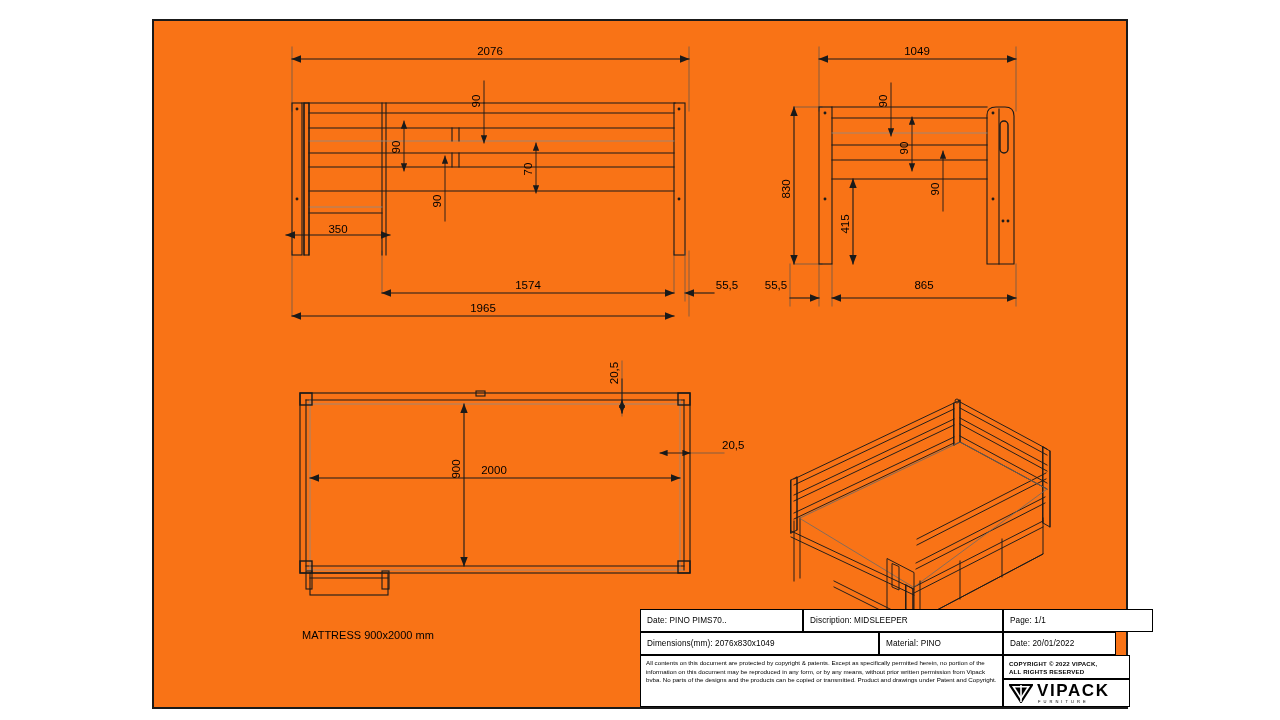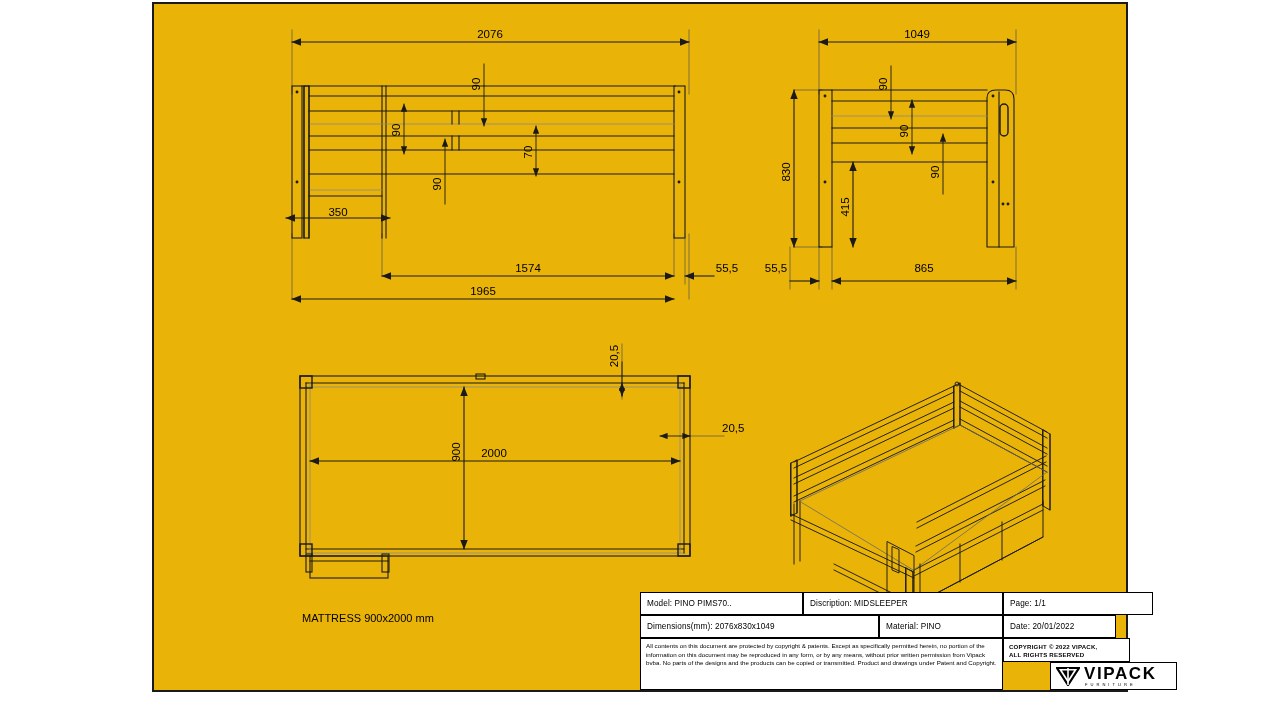--- a/index.html
+++ b/index.html
@@ -1,20 +1,20 @@
 <!DOCTYPE html>
 <html><head>
 <meta charset="utf-8">
 <title>Technical Drawing</title>
 <style>
   html,body{margin:0;padding:0;background:#ffffff;}
   body{width:1280px;height:720px;overflow:hidden;font-family:"Liberation Sans",sans-serif;}
   #stage{position:relative;width:1280px;height:720px;background:#ffffff;}
-  #sheet{position:absolute;left:152px;top:2px;width:976px;height:690px;
-         border:2px solid #1a1a1a;background:#eab308;box-sizing:border-box;}
+  #sheet{position:absolute;left:152px;top:19px;width:976px;height:690px;
+         border:2px solid #1a1a1a;background:#f97316;box-sizing:border-box;}
   svg{display:block;}
   .tb-cell{position:absolute;box-sizing:border-box;border:1px solid #000;background:#fff;
            font-family:"Liberation Sans",sans-serif;color:#000;display:flex;align-items:center;}
   .tb-cell span{padding-left:6px;font-size:8.2px;letter-spacing:.1px;white-space:nowrap;}
   .legal{position:absolute;box-sizing:border-box;border:1px solid #000;background:#fff;
          padding:3px 5px 2px 5px;font-size:6.2px;line-height:8.6px;color:#000;text-align:left;}
   .copyblk{position:absolute;box-sizing:border-box;border:1px solid #000;background:#fff;
            padding:4px 5px;font-size:6.1px;line-height:8.4px;color:#000;font-weight:bold;letter-spacing:.2px;}
   .logoblk{position:absolute;box-sizing:border-box;border:1px solid #000;background:#fff;
            display:flex;align-items:center;gap:4px;padding-left:5px;}
@@ -275,21 +275,21 @@
         <text x="306" y="448" text-anchor="middle" transform="rotate(-90 306 448)">900</text>
         <text x="340" y="453" text-anchor="middle">2000</text>
       </g>
     </svg>
 
     <div class="mattress" style="left:140px;top:608px;">MATTRESS 900x2000 mm</div>
 
     <div>
 
       <div class="tb-cell" style="left:486px;top:588px;width:163px;height:23px;">
-        <span>Model: PINO PIMS70..</span>
+        <span>Date: PINO PIMS70..</span>
       </div>
       <div class="tb-cell" style="left:649px;top:588px;width:200px;height:23px;">
         <span>Discription: MIDSLEEPER</span>
       </div>
       <div class="tb-cell" style="left:849px;top:588px;width:150px;height:23px;">
         <span>Page: 1/1</span>
       </div>
 
       <div class="tb-cell" style="left:486px;top:611px;width:239px;height:23px;">
         <span>Dimensions(mm): 2076x830x1049</span>
@@ -301,21 +301,21 @@
         <span>Date: 20/01/2022</span>
       </div>
 
       <div class="legal" style="left:486px;top:634px;width:363px;height:52px;">All contents on this document are protected by copyright &amp; patents. Except as specifically permitted herein, no portion of the information on this document may be reproduced in any form, or by any means, without prior written permission from Vipack bvba. No parts of the designs and the products can be copied or transmitted. Product and drawings under Patent and Copyright.</div>
 
       <div class="copyblk" style="left:849px;top:634px;width:127px;height:24px;">
         <div>COPYRIGHT © 2022 VIPACK,</div>
         <div>ALL RIGHTS RESERVED</div>
       </div>
 
-      <div class="logoblk" style="left:849px;top:658px;width:127px;height:28px;margin-left:47px;">
+      <div class="logoblk" style="left:849px;top:658px;width:127px;height:28px;">
         <svg width="24" height="20" viewBox="0 0 24 20">
           <path d="M1,2 L23,2 L12,19 Z" fill="none" stroke="#000" stroke-width="2.2"></path>
           <path d="M6,4.5 L18,4.5 L12,14 Z" fill="#000"></path>
           <path d="M12,2 L12,19" stroke="#fff" stroke-width="1.6"></path>
         </svg>
         <div class="logotxt">
           <b>VIPACK</b>
           <i>FURNITURE</i>
         </div>
       </div>

